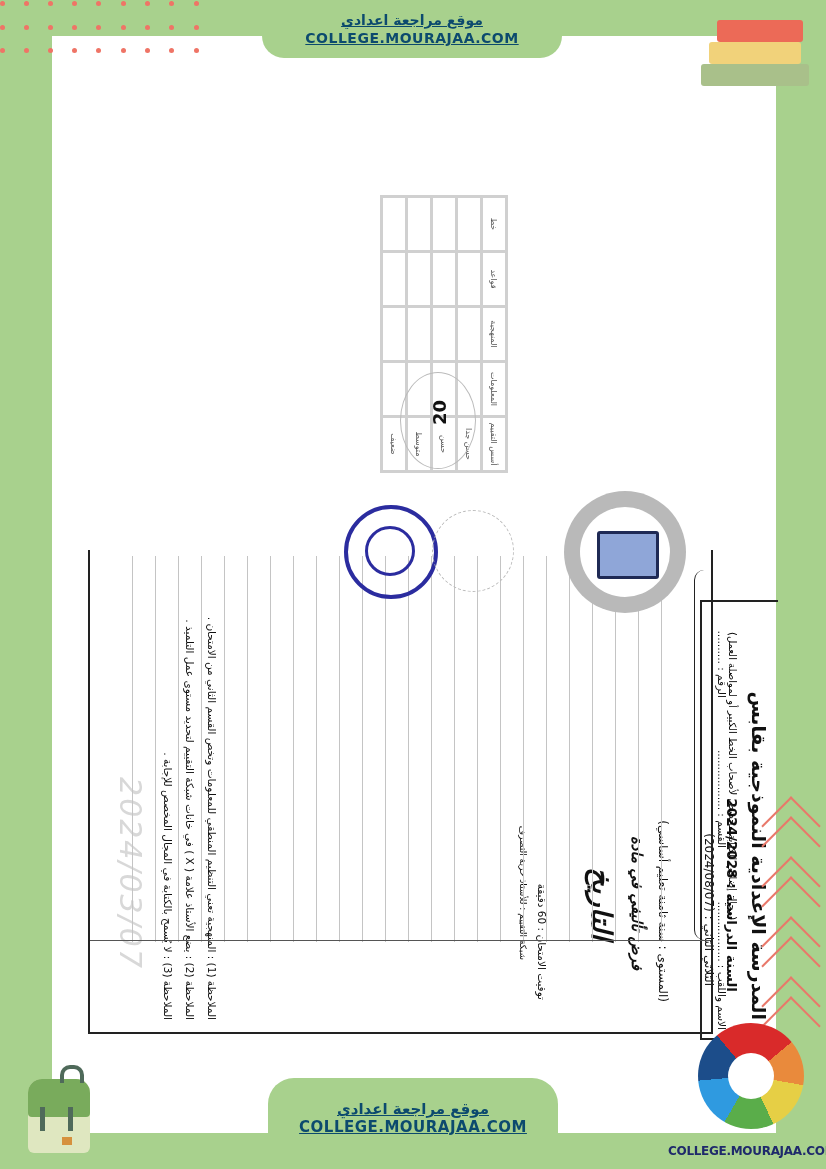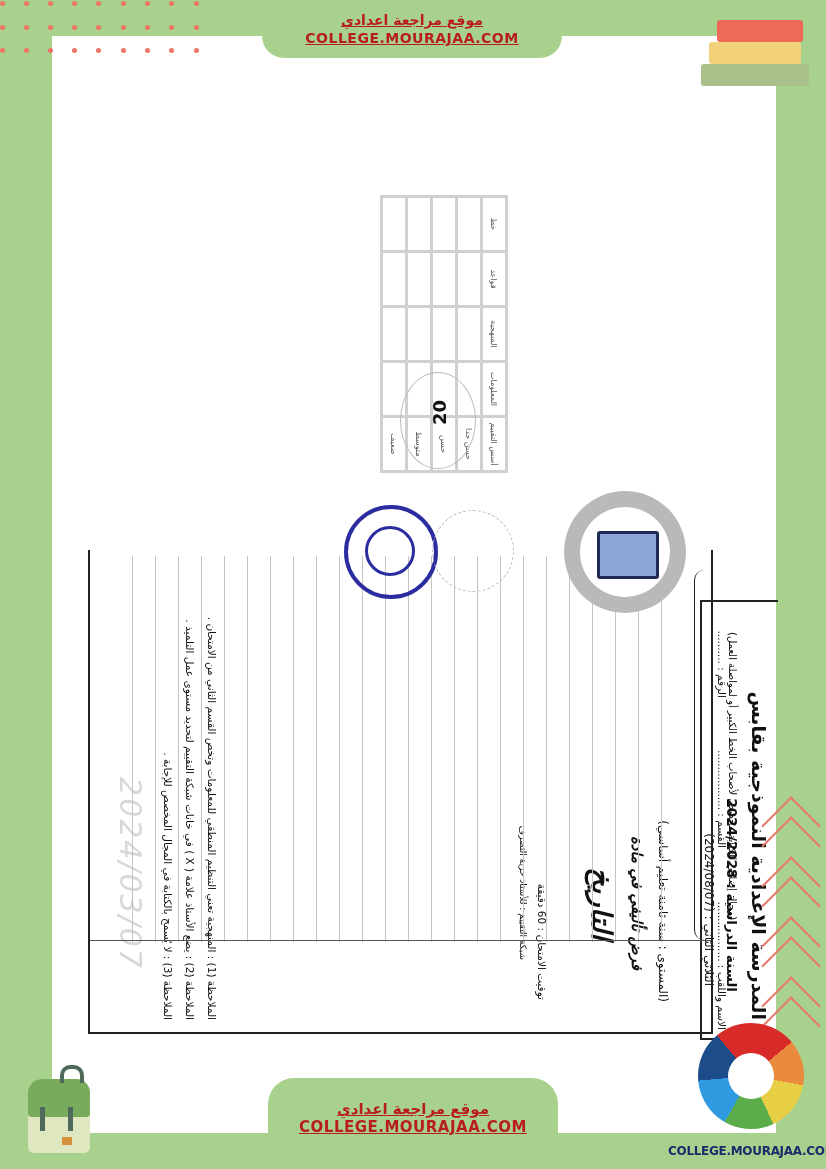--- a/index.html
+++ b/index.html
@@ -1,20 +1,20 @@
 <!DOCTYPE html>
 <html><head>
 <meta charset="utf-8">
 <style>
   html,body{margin:0;padding:0;}
   body{width:826px;height:1169px;position:relative;overflow:hidden;background:#a8d18d;font-family:"DejaVu Sans",sans-serif;}
   .page{position:absolute;left:52px;top:36px;width:724px;height:1097px;background:#ffffff;}
   .dots{position:absolute;left:0;top:0;}
   .dot{position:absolute;width:5px;height:5px;border-radius:50%;background:#ef7466;}
-  .banner{position:absolute;background:#a8d18d;text-align:center;color:#b91c1c;}
+  .banner{position:absolute;background:#a8d18d;text-align:center;color:#0c4a6e;}
   .banner-top{left:262px;top:0;width:300px;height:58px;border-radius:0 0 22px 22px;}
   .banner-bot{left:268px;top:1078px;width:290px;height:91px;border-radius:26px 26px 0 0;}
   .banner .ar{font-size:14px;font-weight:bold;text-decoration:underline;line-height:18px;display:block;direction:rtl;}
   .banner .en{font-size:14px;font-weight:bold;text-decoration:underline;letter-spacing:0.5px;line-height:18px;display:block;}
   .banner-top .ar{margin-top:11px;}
   .banner-bot .ar{margin-top:22px;font-size:15px;}
   .banner-bot .en{font-size:15px;}
   
   .doc{position:absolute;left:88px;top:90px;width:690px;height:950px;}
   .rot{position:absolute;left:0;top:0;width:950px;height:690px;transform-origin:0 0;transform:translate(690px,0) rotate(90deg);font-family:"DejaVu Sans",sans-serif;color:#111;direction:rtl;}

